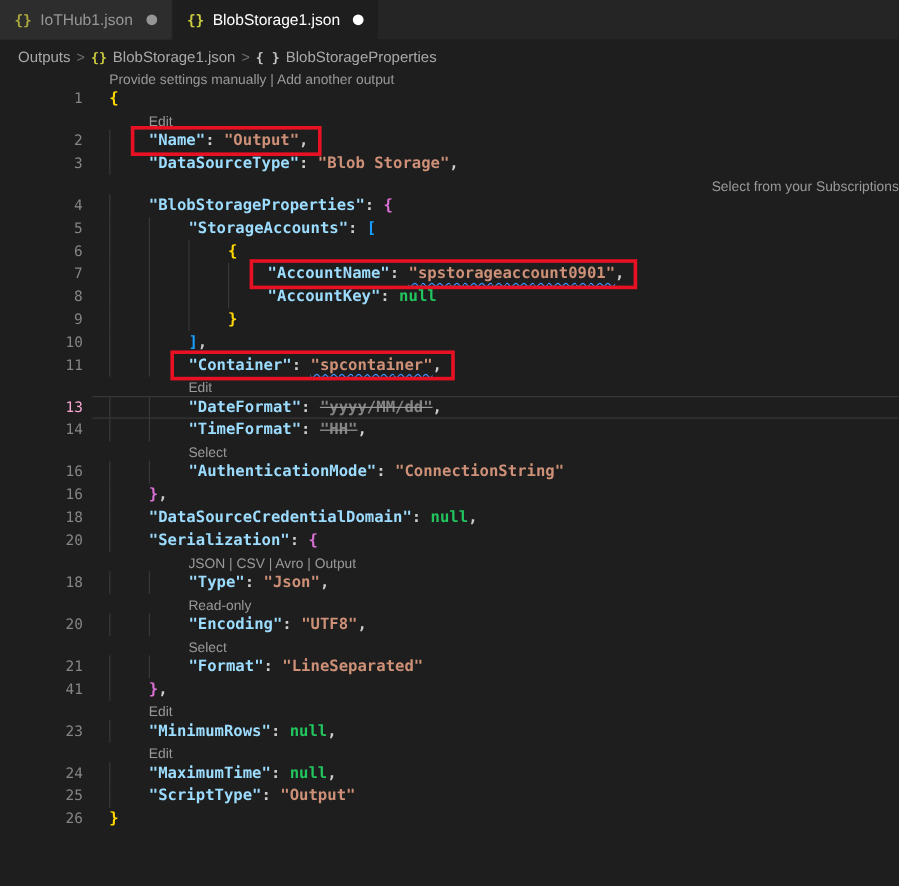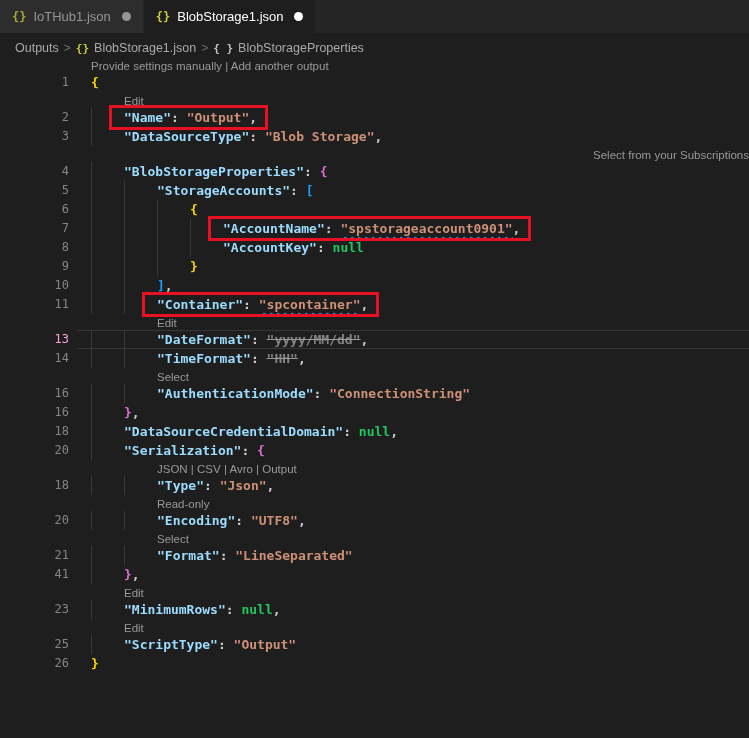--- a/index.html
+++ b/index.html
@@ -228,20 +228,24 @@
       </div>
       <div class="code-row row">
         <div class="gutter">23</div>
         <div class="content"><span class="ind"></span><span class="tok-k">"MinimumRows"</span><span class="tok-p">: </span><span class="tok-n">null</span><span class="tok-p">,</span></div>
       </div>
       <div class="row lens-row">
         <div class="gutter"></div>
         <div class="content" style="padding-left: 47px;"><span class="lens">Edit</span></div>
       </div>
       <div class="code-row row">
+        <div class="gutter">24</div>
+        <div class="content"><span class="ind"></span><span class="tok-k">"MaximumTime"</span><span class="tok-p">: </span><span class="tok-n">null</span><span class="tok-p">,</span></div>
+      </div>
+      <div class="code-row row">
         <div class="gutter">25</div>
         <div class="content"><span class="ind"></span><span class="tok-k">"ScriptType"</span><span class="tok-p">: </span><span class="tok-s">"Output"</span></div>
       </div>
       <div class="code-row row">
         <div class="gutter">26</div>
         <div class="content"><span class="tok-b1">}</span></div>
       </div>
     </div>
 
 </div>

